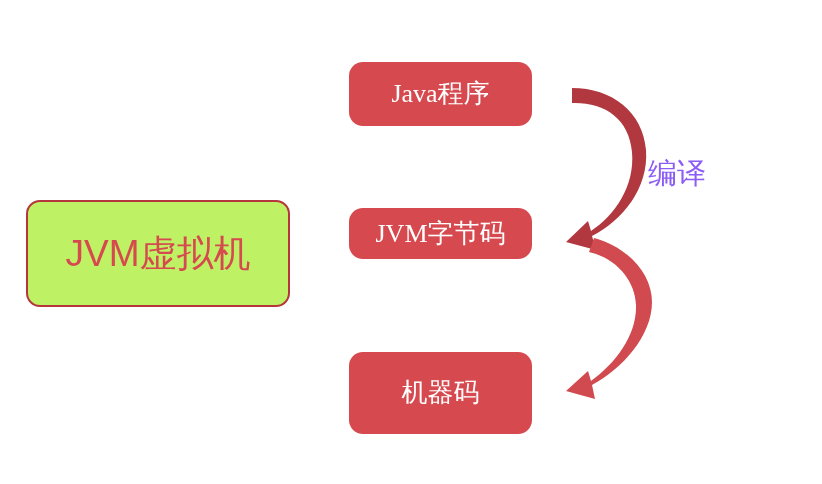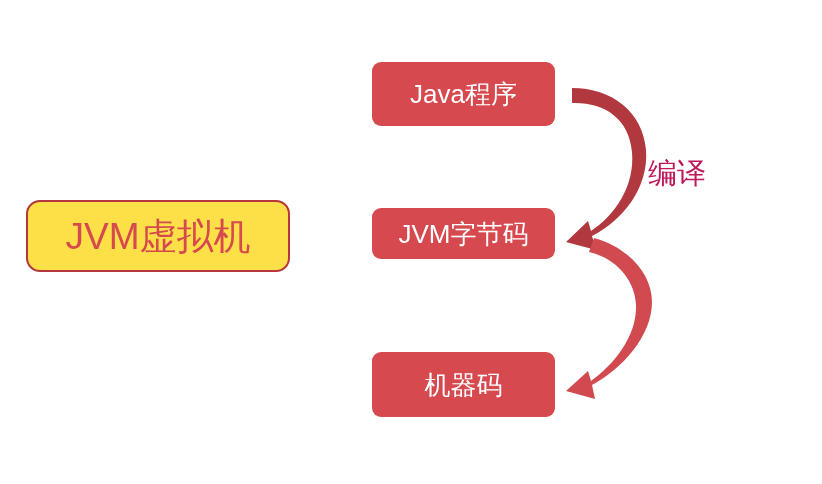--- a/index.html
+++ b/index.html
@@ -17,72 +17,73 @@
     background: #ffffff;
     overflow: hidden;
   }
 
   
   .jvm-box {
     position: absolute;
     left: 26px;
     top: 200px;
     width: 264px;
-    height: 72px;
+    height: 107px;
     box-sizing: border-box;
     border: 2px solid #b5373c;
     border-radius: 14px;
-    background: #fde047;
+    background: #bef264;
     display: flex;
     align-items: center;
     justify-content: center;
   }
   .jvm-box-label {
     color: #d6494e;
     font-size: 37px;
     line-height: 1;
     letter-spacing: 0px;
     white-space: nowrap;
   }
 
   
   .stage-box {
     position: absolute;
-    left: 372px;
+    left: 349px;
     width: 183px;
     background: #d6494e;
-    border-radius: 9px;
+    border-radius: 14px;
     display: flex;
     align-items: center;
     justify-content: center;
+    font-family: Liberation Serif, serif;
   }
   .stage-box-label {
     color: #ffffff;
     font-size: 26px;
     line-height: 1;
     white-space: nowrap;
   }
   #stage-0 { top: 62px;  height: 64px; }
   #stage-1 { top: 208px; height: 51px; }
-  #stage-2 { top: 352px; height: 65px; }
+  #stage-2 { top: 352px; height: 82px; }
 
   
   .arrows {
     position: absolute;
     left: 0;
     top: 0;
     width: 822px;
     height: 484px;
     pointer-events: none;
   }
 
   
   .arrow-label {
     position: absolute;
-    color: #be185d;
+    color: #8b5cf6;
     font-size: 29px;
     line-height: 1;
     white-space: nowrap;
   }
   #arrow-label-0 { left: 648px; top: 159px; }
   #arrow-label-1 { left: 648px; top: 299px; }
 </style>
 </head>
 <body>
 

